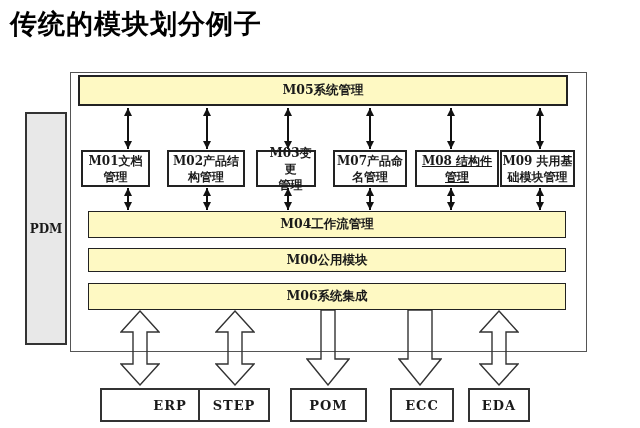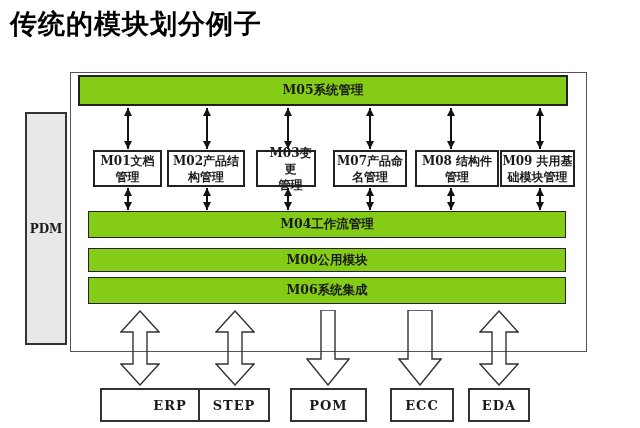--- a/index.html
+++ b/index.html
@@ -4,26 +4,26 @@
 <style>
   html,body{margin:0;padding:0;background:#fff;}
   .stage{position:relative;width:640px;height:428px;background:#ffffff;overflow:hidden;
          font-family:"DejaVu Serif","Liberation Serif",serif;color:#1a1a1a;border-radius:26px;}
   .title{position:absolute;left:10px;top:6px;font-family:"DejaVu Sans","Liberation Sans",sans-serif;
          font-weight:900;font-size:27px;letter-spacing:1px;color:#000;}
   .frame{position:absolute;left:70px;top:72px;width:517px;height:280px;border:1px solid #555;box-sizing:border-box;}
   .pdm{position:absolute;left:25px;top:112px;width:42px;height:233px;background:#e8e8e8;
        border:2px solid #333;box-sizing:border-box;display:flex;align-items:center;justify-content:center;
        font-weight:bold;font-size:12px;}
-  .bar{position:absolute;border:2px solid #222;box-sizing:border-box;background:#84cc16;
+  .bar{position:absolute;border:2px solid #222;box-sizing:border-box;background:#fef9c3;
        display:flex;align-items:center;justify-content:center;font-weight:bold;font-size:12.5px;}
   .bar.m05{left:78px;top:75px;width:490px;height:31px;}
   .bar.m04{left:88px;top:211px;width:478px;height:27px;border-width:1.5px;}
   .bar.m00{left:88px;top:248px;width:478px;height:24px;border-width:1.5px;}
-  .bar.m06{left:88px;top:277px;width:478px;height:27px;border-width:1.5px;}
+  .bar.m06{left:88px;top:283px;width:478px;height:27px;border-width:1.5px;}
   .mod{position:absolute;top:150px;height:37px;border:2px solid #222;box-sizing:border-box;background:#fff;
        display:flex;flex-direction:column;align-items:center;justify-content:center;
        font-weight:bold;font-size:12px;line-height:16px;text-align:center;}
   .ext{position:absolute;top:388px;height:34px;border:2px solid #333;box-sizing:border-box;background:#fff;
        display:flex;align-items:center;justify-content:center;font-weight:bold;font-size:13px;letter-spacing:1px;}
   
   .tarrow{position:absolute;width:2px;background:#111;}
   .tarrow::before{content:"";position:absolute;top:0;left:-3px;width:0;height:0;
        border-left:4px solid transparent;border-right:4px solid transparent;border-bottom:8px solid #111;}
   .tarrow::after{content:"";position:absolute;bottom:0;left:-3px;width:0;height:0;
@@ -47,37 +47,37 @@
 
   <div class="bar m05">M05系统管理</div>
 
   <div class="tarrow" style="left:127px;top:108px;height:41px;"></div>
   <div class="tarrow" style="left:206px;top:108px;height:41px;"></div>
   <div class="tarrow" style="left:287px;top:108px;height:41px;"></div>
   <div class="tarrow" style="left:369px;top:108px;height:41px;"></div>
   <div class="tarrow" style="left:450px;top:108px;height:41px;"></div>
   <div class="tarrow" style="left:539px;top:108px;height:41px;"></div>
 
-  <div class="mod" style="left:93px;width:69px;">
+  <div class="mod" style="left:81px;width:69px;">
     <span>M01文档</span>
     <span>管理</span>
   </div>
   <div class="mod" style="left:167px;width:78px;">
     <span>M02产品结</span>
     <span>构管理</span>
   </div>
   <div class="mod" style="left:256px;width:60px;padding-left:9px;">
     <span>M03变更</span>
     <span>管理</span>
   </div>
   <div class="mod" style="left:333px;width:74px;">
     <span>M07产品命</span>
     <span>名管理</span>
   </div>
-  <div class="mod" style="left:415px;width:84px;">
+  <div class="mod" style="left:415px;width:84px;text-decoration:underline;">
     <span>M08 结构件</span>
     <span>管理</span>
   </div>
   <div class="mod" style="left:500px;width:75px;">
     <span>M09 共用基</span>
     <span>础模块管理</span>
   </div>
 
   <div class="tarrow" style="left:127px;top:188px;height:22px;"></div>
   <div class="tarrow" style="left:206px;top:188px;height:22px;"></div>

